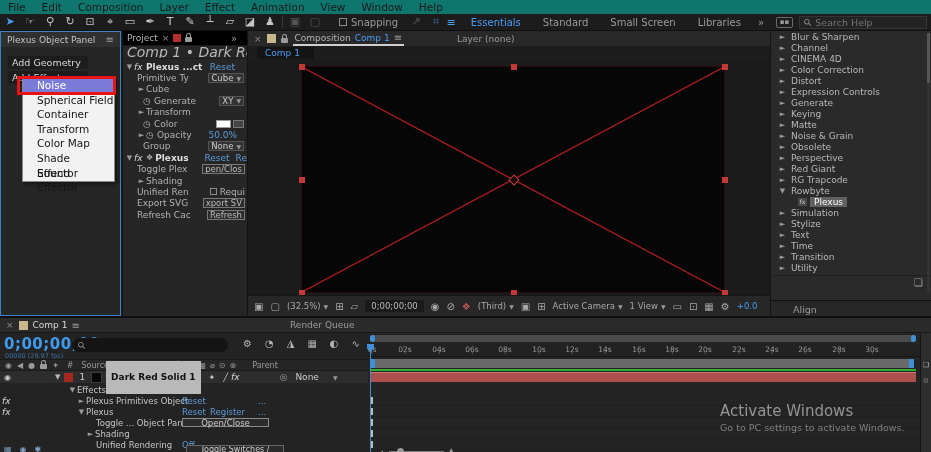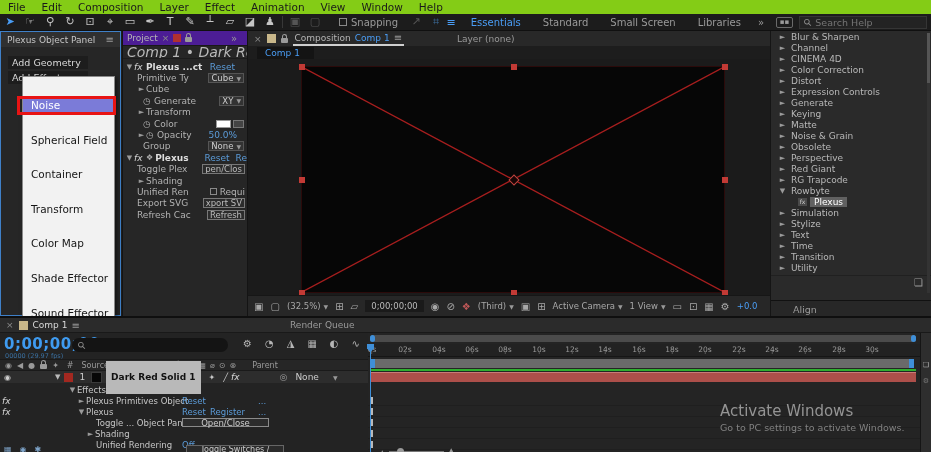--- a/index.html
+++ b/index.html
@@ -1,19 +1,19 @@
 <!DOCTYPE html>
 <html><head>
 <meta charset="utf-8">
 <style>
   *{margin:0;padding:0;box-sizing:border-box;}
   html,body{width:931px;height:452px;overflow:hidden;}
   body{position:relative;background:#1e1e1e;font-family:"DejaVu Sans","Liberation Sans",sans-serif;font-size:10px;color:#bbb;-webkit-font-smoothing:antialiased;}
   
-  #menubar{position:absolute;left:0;top:0;width:931px;height:14px;background:#84cc16;display:flex;align-items:center;}
+  #menubar{position:absolute;left:0;top:0;width:931px;height:14px;background:#0f766e;display:flex;align-items:center;}
   .menu-item{padding:0 8px;font-size:10.5px;color:#1a1a1a;line-height:14px;}
   
   #toolbar{position:absolute;left:0;top:14px;width:931px;height:17px;background:#1c1c1c;display:flex;align-items:center;border-bottom:1px solid #101010;}
   .tool{width:20px;text-align:center;font-size:11px;color:#c6c6c6;line-height:16px;}
   .tool.accent{color:#4a9df5;}
   .tb-sep{width:1px;height:12px;background:#383838;margin:0 2px;}
   .dim{color:#555;}
   #snapping{display:flex;align-items:center;gap:4px;color:#9a9a9a;margin-left:14px;}
   .cbx{width:8px;height:8px;border:1px solid #8a8a8a;display:inline-block;}
   .ws{padding:0 11px;color:#9a9a9a;font-size:10px;}
@@ -25,26 +25,26 @@
   .mag{display:inline-block;transform:rotate(-45deg);color:#8d8d8d;font-size:10px;}
   #help-search input{background:transparent;border:none;outline:none;color:#8d8d8d;font-size:9.5px;width:100px;font-family:inherit;}
   
   #left-panel{position:absolute;left:0;top:31px;width:121px;height:285px;background:#262626;border:1px solid #3f80c8;}
   .lp-header{height:15px;background:#303030;display:flex;align-items:center;justify-content:space-between;padding:0 6px;}
   .lp-title{font-size:9px;color:#c5c5c5;}
   .panel-menu-icon{color:#999;font-size:10px;}
   .lp-btn{width:80px;margin:1px 0 1px 7px;background:#1d1d1d;color:#d8d8d8;font-size:9.5px;padding:1px 4px;border:none;text-align:left;font-family:inherit;}
   .lp-btns{margin-top:8px;}
   #plexus-popup{position:absolute;left:21px;top:44px;width:93px;background:#f2f2f2;border:1px solid #8a8a8a;box-shadow:2px 2px 4px rgba(0,0,0,.5);padding:1px 0;}
-  .popup-item{height:14.6px;line-height:14.6px;padding-left:8px;font-size:10.5px;color:#151515;position:relative;margin-top:20px;}
+  .popup-item{height:14.6px;line-height:14.6px;padding-left:14px;font-size:10.5px;color:#151515;position:relative;}
   .popup-item.hl{background:#7b7bd8;color:#fff;}
   .popup-item.hl::after{content:"";position:absolute;left:-6px;right:-2px;top:-2px;bottom:-2px;border:3px solid #e81414;pointer-events:none;}
   
   #ec-panel{position:absolute;left:122px;top:31px;width:125px;height:285px;background:#262626;border-left:1px solid #141414;}
-  .ec-tabs{height:15px;display:flex;align-items:center;background:#4c1d95;padding:0 4px;gap:4px;border-bottom:1px solid #191919;}
+  .ec-tabs{height:15px;display:flex;align-items:center;background:#000000;padding:0 4px;gap:4px;border-bottom:1px solid #191919;}
   .ec-tab{color:#b5b5b5;font-size:9px;}
   .x-icon{color:#8a8a8a;font-size:9px;}
   .red-sq{width:8px;height:8px;background:#b03030;}
   .lock{width:7px;height:5px;background:#9a9a9a;position:relative;display:inline-block;border-radius:1px;margin-top:3px;}
   .lock::before{content:"";position:absolute;top:-4px;left:1px;width:3px;height:4px;border:1px solid #9a9a9a;border-bottom:none;border-radius:3px 3px 0 0;}
   .ec-crumb{height:13px;line-height:13px;color:#b9b9b9;font-size:14px;padding-left:4px;border-bottom:1px solid #1c1c1c;white-space:nowrap;overflow:hidden;font-style:italic;}
   .ec-rows{padding-top:2px;}
   .ecr{height:11.4px;display:flex;align-items:center;font-size:9px;color:#b2b2b2;white-space:nowrap;overflow:hidden;}
   .tri{color:#9a9a9a;font-size:7px;width:9px;flex:0 0 9px;text-align:center;}
   .tri::before{content:"►";}

